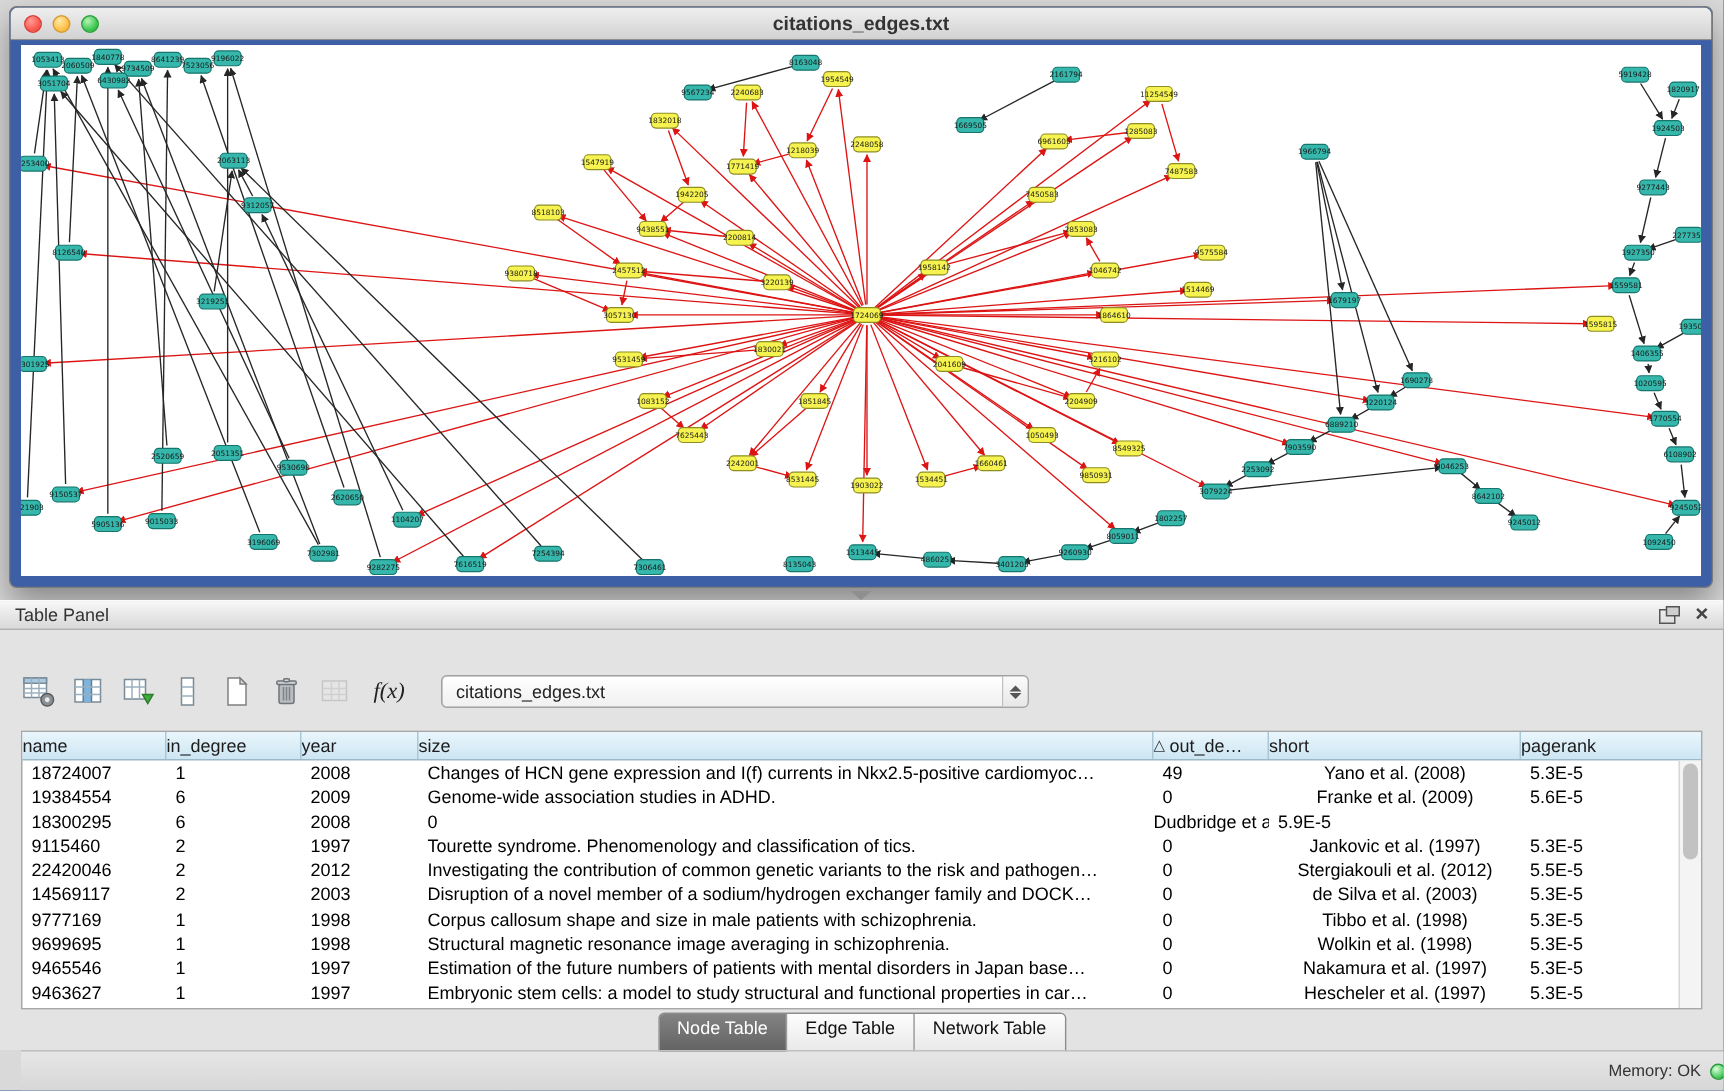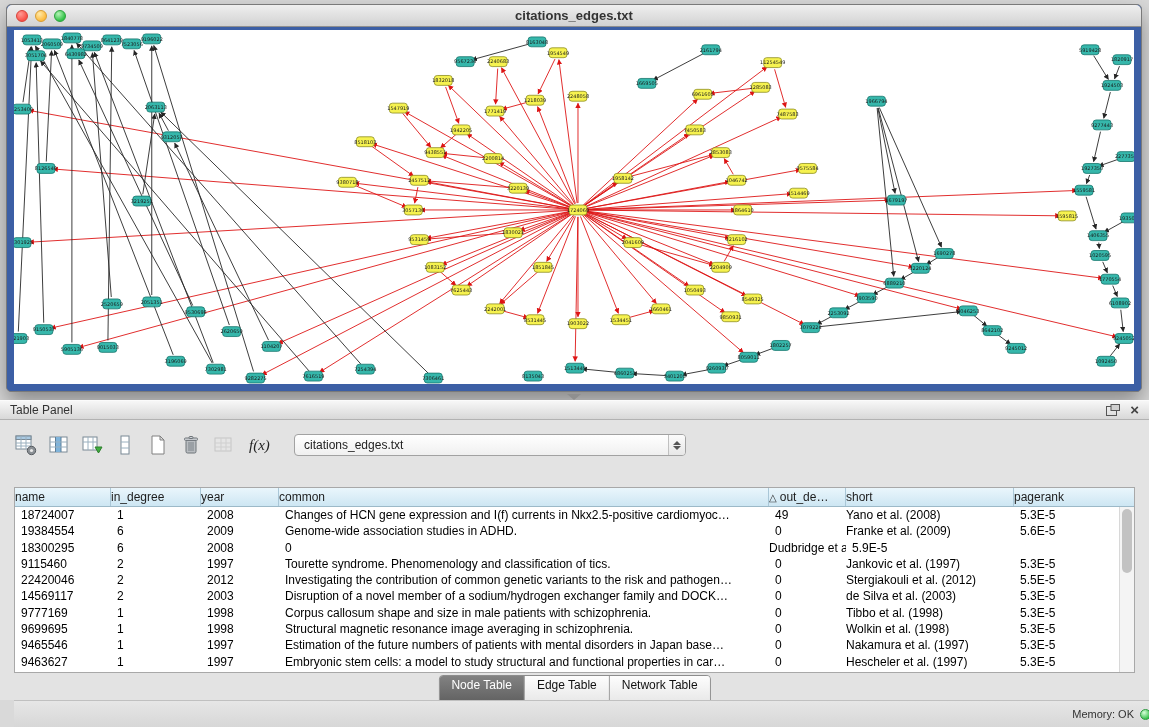--- a/index.html
+++ b/index.html
@@ -53,21 +53,21 @@
   .panel-header {
     height:20px; background:linear-gradient(#f7f7f7,#d8d8d8);
     border-top:1px solid #fbfbfb; border-bottom:1px solid #b2b2b2;
     display:flex; align-items:center; justify-content:space-between;
     padding:0 10px; font-size:12px; color:#333;
   }
   .ph-icons { display:flex; align-items:center; gap:10px; }
   .float-ic { width:14px; height:12px; display:inline-block; }
   .close-ic { font-size:15px; font-weight:bold; color:#444; line-height:12px; cursor:default; }
 
-  .toolbar { position:absolute; left:12px; top:30px; height:30px; display:flex; align-items:center; gap:5px; }
+  .toolbar { position:absolute; left:12px; top:46px; height:30px; display:flex; align-items:center; gap:5px; }
   .tbtn {
     width:28px; height:28px; border:none; background:transparent; padding:2px;
     display:flex; align-items:center; justify-content:center; cursor:default;
   }
   .tbtn svg { width:22px; height:22px; }
   .tbtn.disabled { opacity:.4; }
   .fx-btn {
     width:30px; height:26px; border:none; background:transparent;
     font-size:15px; font-style:italic; color:#222; font-family:"Liberation Serif", serif;
   }
@@ -97,21 +97,21 @@
   }
   .th { display:flex; align-items:center; justify-content:flex-start; border-right:1px solid #aac7d7; overflow:hidden; white-space:nowrap; }
   .th:last-child { border-right:none; }
   .th .sort { margin-right:3px; font-size:10px; color:#333; }
   .tbody { position:absolute; left:0; right:15px; top:19px; bottom:0; overflow:hidden; }
   .tr { display:grid; grid-template-columns:96px 90px 78px 490px 77px 168px 1fr; height:16.3px; }
   .td {
     font-size:12px; color:#000; line-height:16.3px; padding-left:6px;
     white-space:nowrap; overflow:hidden;
   }
-  .td.center { padding-left:0; }
+  .td.center { text-align:center; padding-left:0; }
   .vscroll {
     position:absolute; right:0; top:19px; bottom:0; width:15px;
     background:#f4f4f4; border-left:1px solid #d8d8d8;
   }
   .vthumb { position:absolute; left:2px; right:2px; top:2px; height:64px; background:#c2c2c2; border-radius:6px; }
 
   .tabs {
     position:absolute; top:275px; left:50%; transform:translateX(-50%);
     display:flex; height:33px; border:1px solid #8d8d8d; border-radius:4px; overflow:hidden;
     box-shadow:0 1px 0 rgba(255,255,255,.7);
@@ -837,21 +837,21 @@
           <div class="th">
             <span>name</span>
           </div>
           <div class="th">
             <span>in_degree</span>
           </div>
           <div class="th">
             <span>year</span>
           </div>
           <div class="th">
-            <span>common</span>
+            <span>size</span>
           </div>
           <div class="th">
             <span class="sort">△</span>
             <span>out_de…</span>
           </div>
           <div class="th">
             <span>short</span>
           </div>
           <div class="th">
             <span>pagerank</span>

